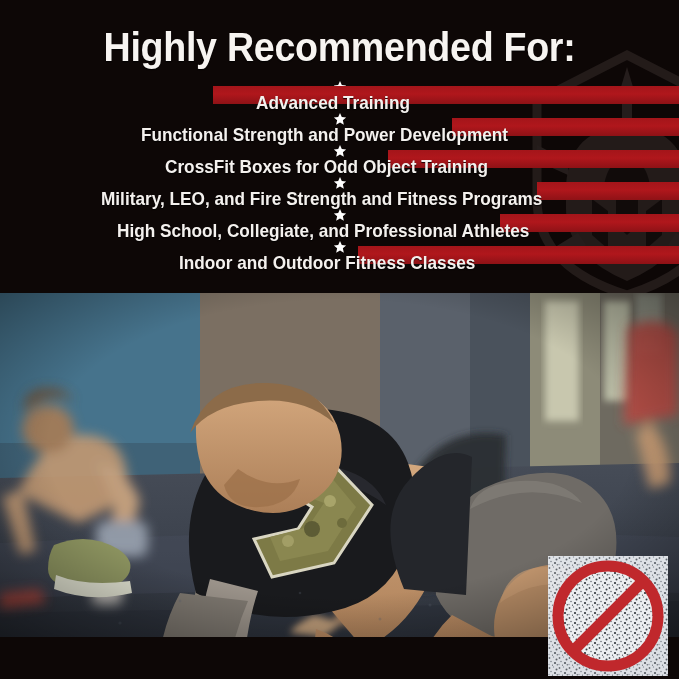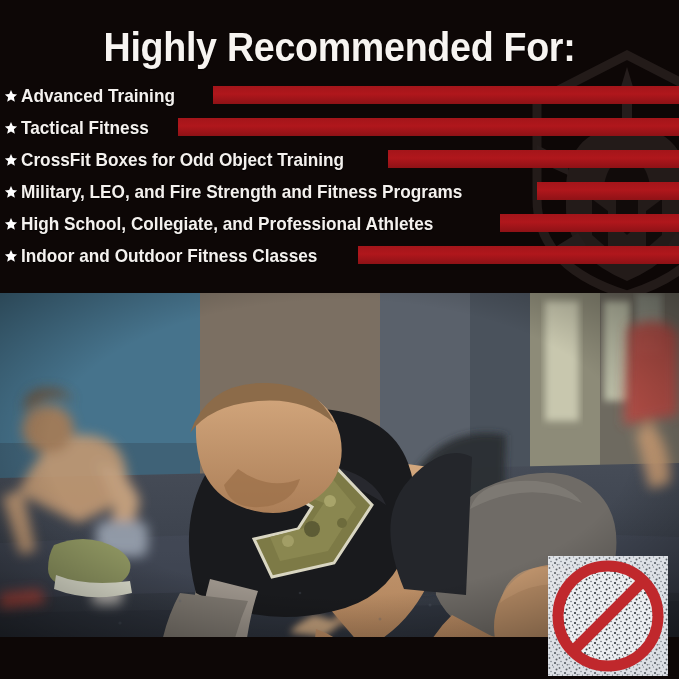--- a/index.html
+++ b/index.html
@@ -59,20 +59,21 @@
     position: absolute;
     left: 0;
     top: 73px;
     width: 679px;
   }
   .bullet-row {
     position: relative;
     height: 32px;
     display: flex;
     align-items: center;
+    flex-direction: column;
   }
   .bullet-star {
     flex: 0 0 auto;
     margin-left: 4px;
     margin-right: 3px;
     width: 14px;
     height: 14px;
     display: block;
     color: #ffffff;
   }
@@ -181,28 +182,28 @@
     <div class="bullet-list">
 
       <div class="bullet-row">
         <svg class="bullet-star" viewBox="0 0 24 24" aria-hidden="true">
           <path fill="currentColor" d="M12 1.6l3.1 7.0 7.4.7-5.6 5.0 1.7 7.4L12 17.8 5.4 21.7l1.7-7.4L1.5 9.3l7.4-.7z"></path>
         </svg>
         <span class="bullet-text">Advanced Training</span>
         <div class="bullet-bar" style="left:213px;"></div>
       </div>
 
-
-      <div class="bullet-row">
-        <svg class="bullet-star" viewBox="0 0 24 24" aria-hidden="true">
-          <path fill="currentColor" d="M12 1.6l3.1 7.0 7.4.7-5.6 5.0 1.7 7.4L12 17.8 5.4 21.7l1.7-7.4L1.5 9.3l7.4-.7z"></path>
-        </svg>
-        <span class="bullet-text">Tactical Fitness</span>
-        <div class="bullet-bar" style="left:178px;"></div>
-      </div>
+      <div class="bullet-row">
+        <svg class="bullet-star" viewBox="0 0 24 24" aria-hidden="true">
+          <path fill="currentColor" d="M12 1.6l3.1 7.0 7.4.7-5.6 5.0 1.7 7.4L12 17.8 5.4 21.7l1.7-7.4L1.5 9.3l7.4-.7z"></path>
+        </svg>
+        <span class="bullet-text">Functional Strength and Power Development</span>
+        <div class="bullet-bar" style="left:452px;"></div>
+      </div>
+
 
       <div class="bullet-row">
         <svg class="bullet-star" viewBox="0 0 24 24" aria-hidden="true">
           <path fill="currentColor" d="M12 1.6l3.1 7.0 7.4.7-5.6 5.0 1.7 7.4L12 17.8 5.4 21.7l1.7-7.4L1.5 9.3l7.4-.7z"></path>
         </svg>
         <span class="bullet-text">CrossFit Boxes for Odd Object Training</span>
         <div class="bullet-bar" style="left:388px;"></div>
       </div>
 
       <div class="bullet-row">

